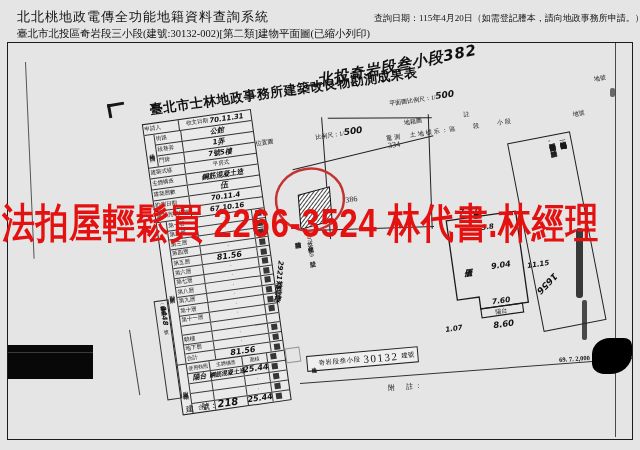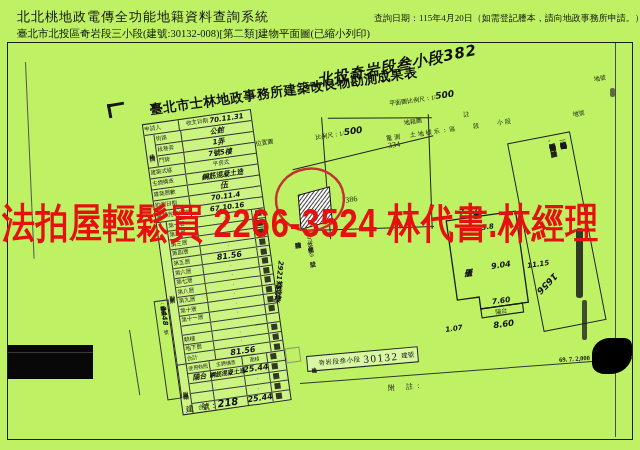--- a/index.html
+++ b/index.html
@@ -1,16 +1,16 @@
 <!DOCTYPE html>
 <html><head>
 <meta charset="utf-8">
 <style>
   html,body{margin:0;padding:0;background:#888}
-  #stage{position:relative;width:640px;height:450px;background:#bef264;overflow:hidden;
+  #stage{position:relative;width:640px;height:450px;background:#e5e5e5;overflow:hidden;
          font-family:"Liberation Serif","DejaVu Serif",serif;color:#111}
   .a{position:absolute}
   
   .sys{left:17px;top:8px;font-size:13px;letter-spacing:1px;white-space:nowrap}
   .qd{left:374px;top:12px;font-size:9px;white-space:nowrap}
   .sub{left:17px;top:27px;font-size:10.5px;white-space:nowrap}
   
   .frame{left:7px;top:42px;width:624px;height:396px;border:1.5px solid #1c1c1c}
   .vline{left:615px;top:43px;width:1px;height:394px;background:#4a4a4a}
   
@@ -82,21 +82,21 @@
       font-size:41px;color:#e41111;transform:scaleX(.80);transform-origin:0 0;white-space:nowrap;
       letter-spacing:1px;z-index:9}
 </style>
 </head>
 <body>
 
 <div id="stage">
 
   <div class="a sys">北北桃地政電傳全功能地籍資料查詢系統</div>
   <div class="a qd">查詢日期：115年4月20日（如需登記謄本，請向地政事務所申請。）</div>
-  <div class="a sub">臺北市北投區奇岩段三小段(建號:30132-008)[第二類]建物平面圖(已縮小列印)</div>
+  <div class="a sub">臺北市北投區奇岩段三小段(建號:30132-002)[第二類]建物平面圖(已縮小列印)</div>
 
   <div class="a frame"></div>
   <div class="a vline"></div>
   <div class="a e1"></div>
   <div class="a e2"></div>
   <div class="a cm"></div>
   <div class="a dash"></div>
 
   <div class="a doc">
     <div class="a title">臺北市士林地政事務所建築改良物勘測成果表</div>

